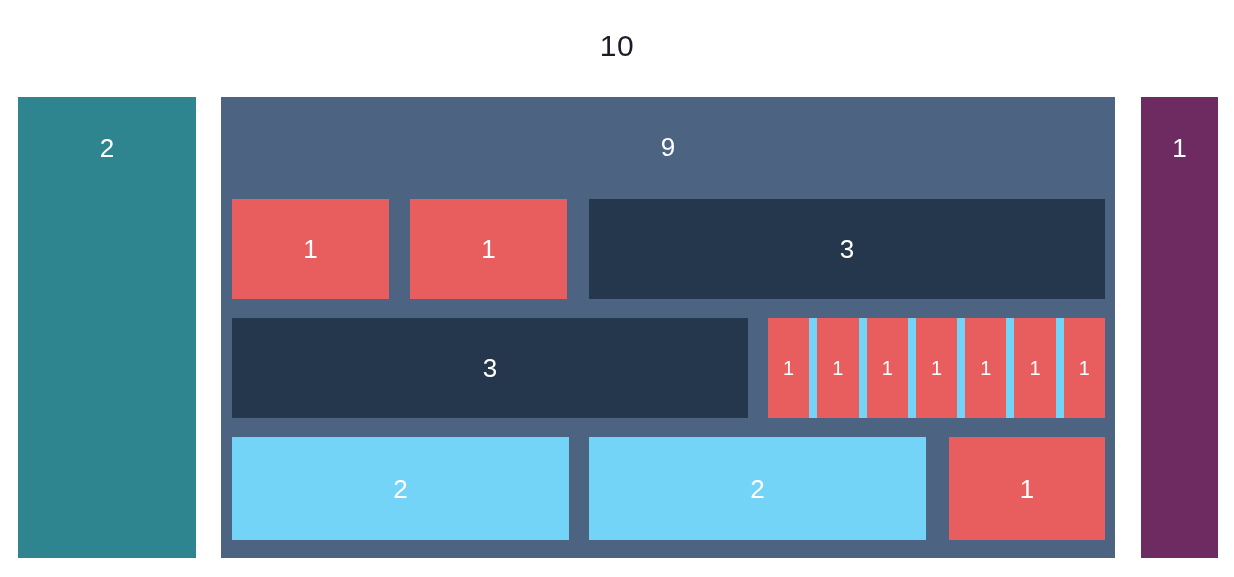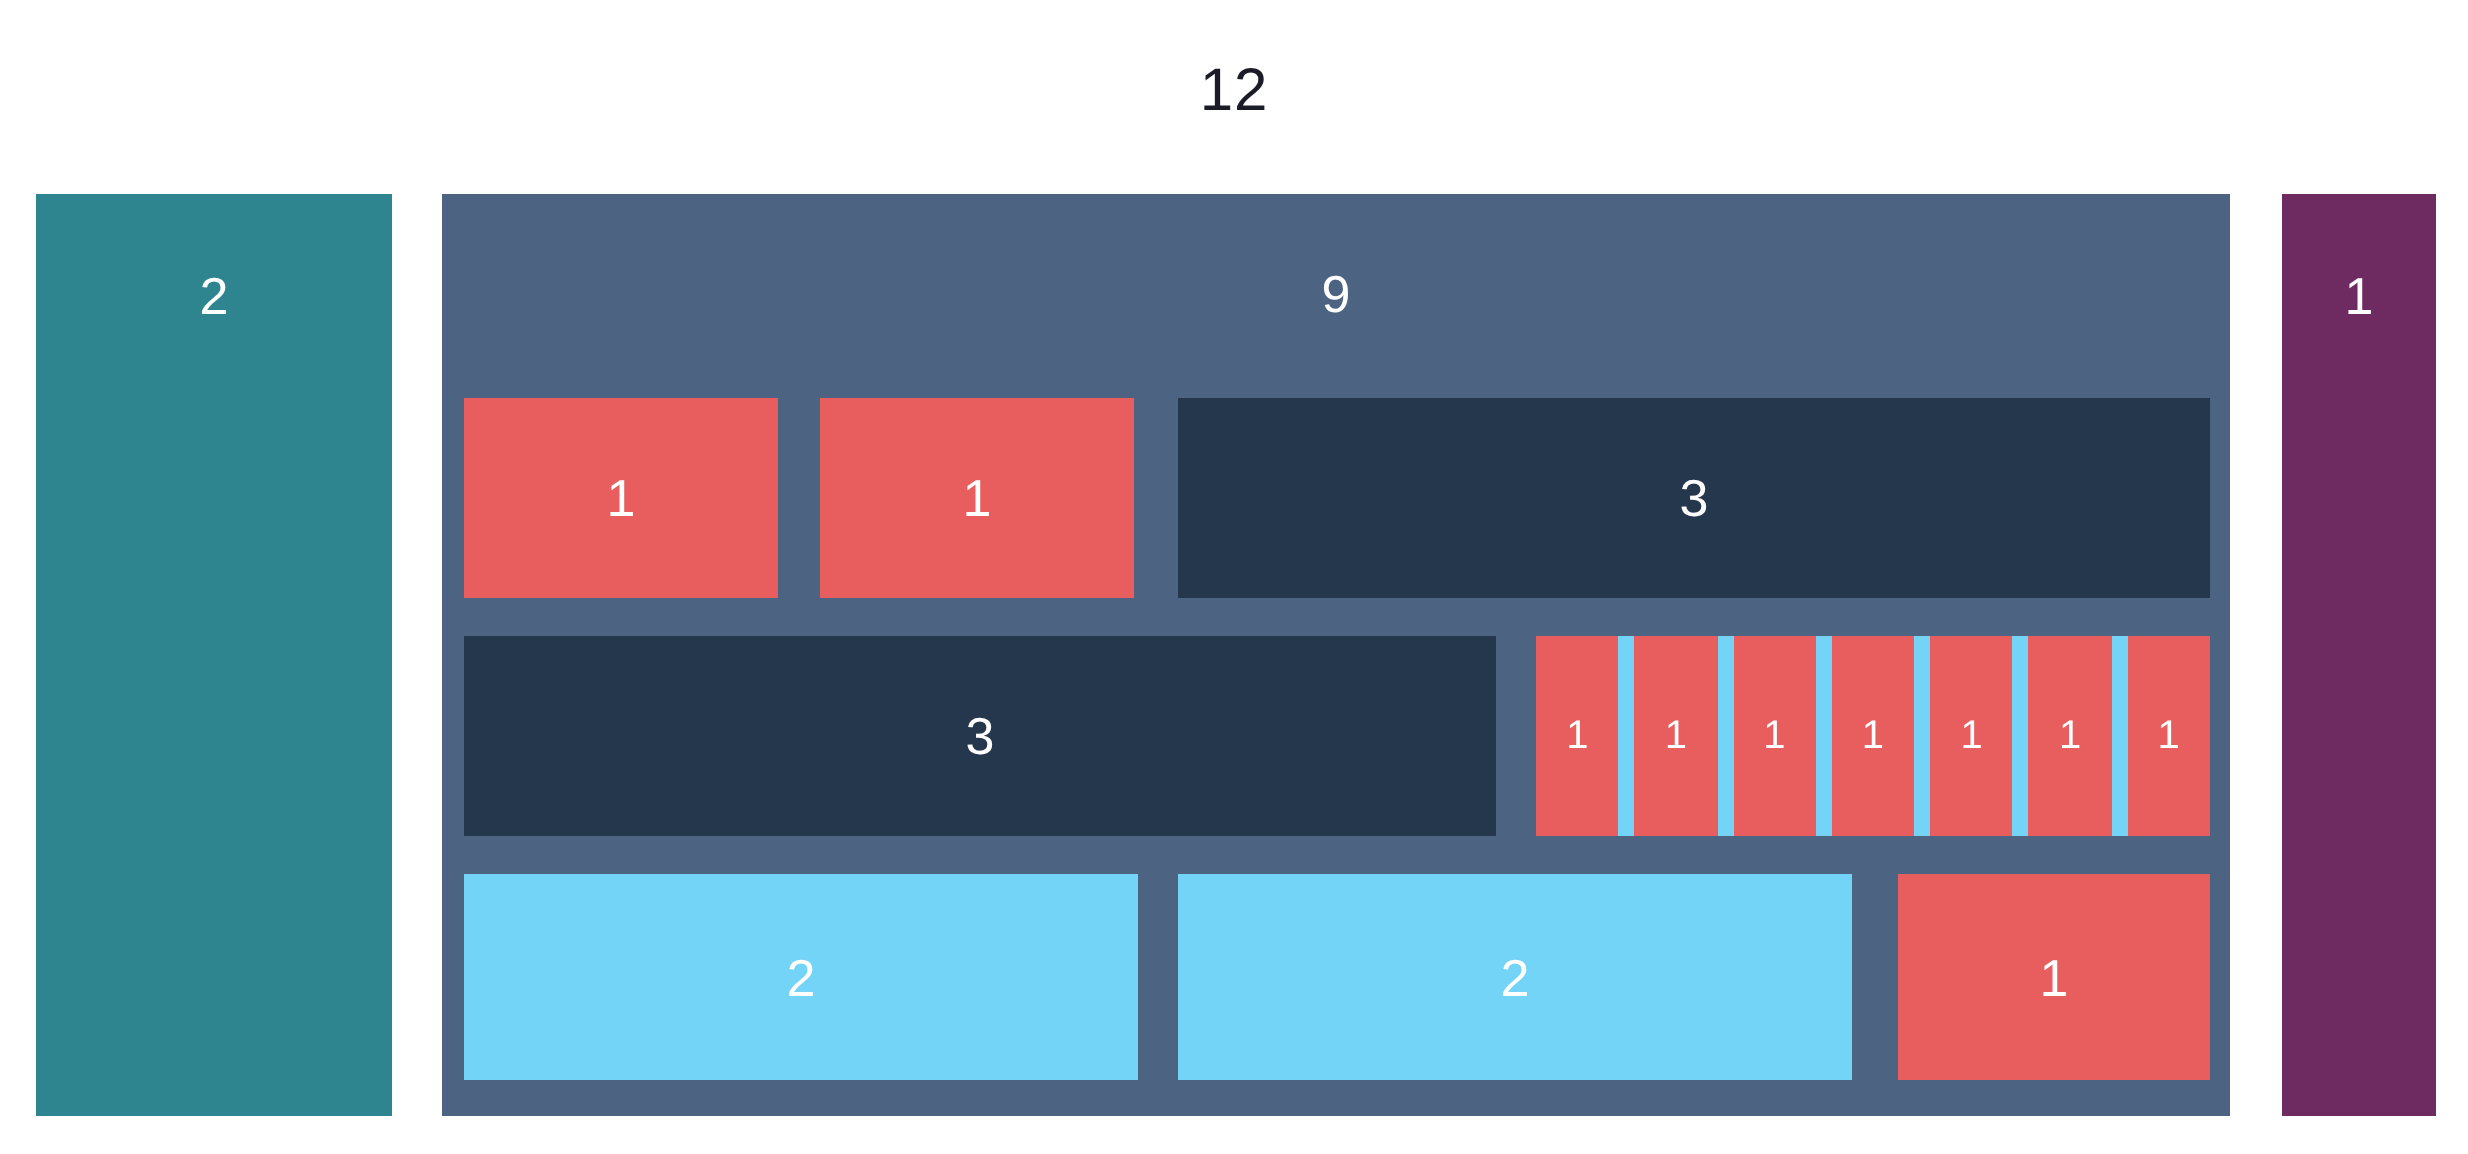--- a/index.html
+++ b/index.html
@@ -153,21 +153,21 @@
   
   .r3-a { left: 11px;  top: 0; width: 337px; height: 103px; }
   .r3-b { left: 368px; top: 0; width: 337px; height: 103px; }
   .r3-c { left: 728px; top: 0; width: 156px; height: 103px; }
 </style>
 </head>
 <body>
 
 <div class="stage">
 
-  <div class="title">12</div>
+  <div class="title">10</div>
 
   <div class="block col-teal">
     <span>2</span>
   </div>
 
   <div class="block container-main">
 
     <div class="container-label">9</div>
 
     <div class="row row-1">

